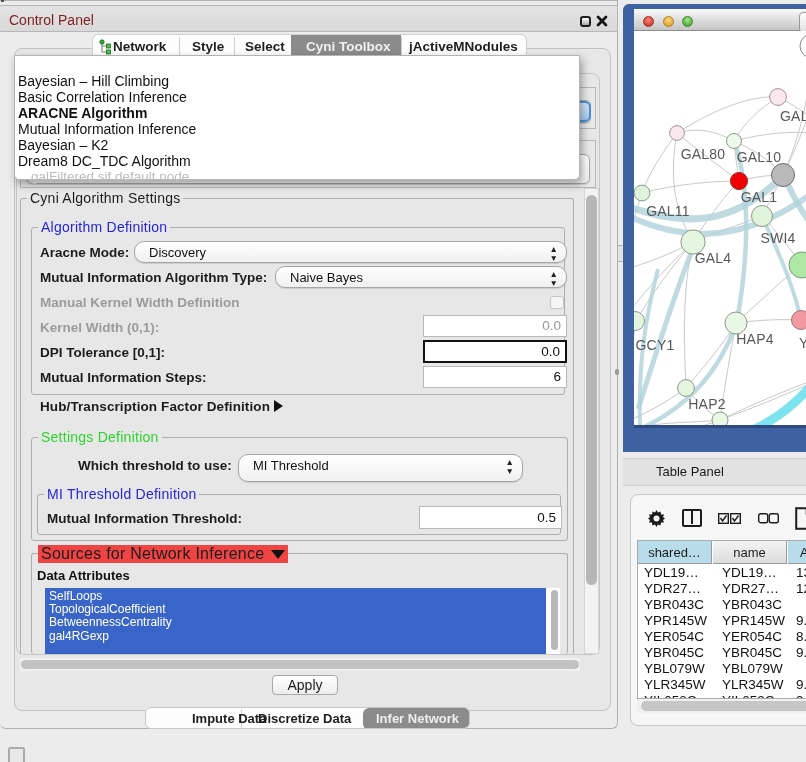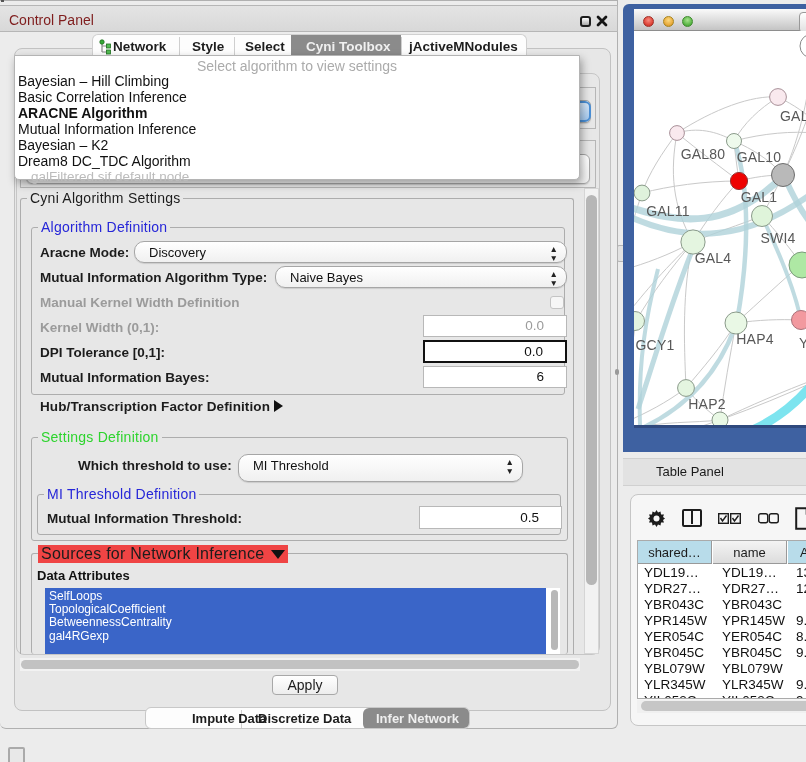--- a/index.html
+++ b/index.html
@@ -3,21 +3,21 @@
 <meta charset="utf-8">
 <style>
 * { margin:0; padding:0; box-sizing:border-box; }
 html,body { width:806px; height:762px; background:#ececec; font-family:"Liberation Sans",sans-serif; overflow:hidden; position:relative; }
 .abs { position:absolute; }
 .b { font-weight:bold; }
 .lbl { font-size:13.5px; font-weight:bold; color:#1c1c1c; white-space:nowrap; }
 .dis { color:#9b9b9b; }
 .combo { background:linear-gradient(#ffffff,#f0f0f0); border:1px solid #a6a6a6; border-radius:10px; font-size:13px; color:#111; box-shadow:0 1px 1px rgba(0,0,0,0.12); }
 .combo .arr { position:absolute; right:8px; top:2px; font-size:8.5px; color:#222; line-height:8.5px; text-align:center; }
-.field { background:#fff; border:1px solid #b8b8b8; font-size:13.5px; color:#111; text-align:right; padding-right:22px; }
+.field { background:#fff; border:1px solid #b8b8b8; font-size:13.5px; color:#111; text-align:right; padding-right:5px; }
 .gbox { border:1px solid #adadad; border-radius:3px; }
 .gtitle { position:absolute; top:-9px; left:6px; background:#e7e7e7; padding:0 3px; font-size:14px; letter-spacing:0.25px; white-space:nowrap; }
 </style>
 </head>
 <body>
 
 <div class="abs" style="left:0; top:5; width:618px; height:729px; background:#ececec; border:1px solid #b0b0b0; border-left:none; border-radius:0 0 6px 6px;"></div>
 
 <div class="abs" style="left:0; top:5px; width:618px; height:27px; background:linear-gradient(#e4e4e4,#d8d8d8); border:1px solid #b6b6b6; border-left:none;"></div>
 <div class="abs" style="left:9px; top:12px; font-size:14px; color:#7f1d1d;">Control Panel</div>
@@ -76,21 +76,21 @@
 <div class="abs combo" style="left:275px; top:266px; width:292px; height:22px;">
   <span style="position:absolute; left:14px; top:3px;">Naive Bayes</span>
   <span class="arr" style="top:3px;">▲<br>▼</span>
 </div>
 <div class="abs lbl dis" style="left:40px; top:295px;">Manual Kernel Width Definition</div>
 <div class="abs" style="left:550px; top:296px; width:14px; height:13px; background:#f6f6f6; border:1px solid #c4c4c4; border-radius:3px;"></div>
 <div class="abs lbl dis" style="left:40px; top:320px;">Kernel Width (0,1):</div>
 <div class="abs field" style="left:423px; top:315px; width:144px; height:22px; color:#9b9b9b; line-height:20px;">0.0</div>
 <div class="abs lbl" style="left:40px; top:345px;">DPI Tolerance [0,1]:</div>
 <div class="abs field" style="left:423px; top:340px; width:144px; height:23px; border:2px solid #111; line-height:19px;">0.0</div>
-<div class="abs lbl" style="left:40px; top:370px;">Mutual Information Bayes:</div>
+<div class="abs lbl" style="left:40px; top:370px;">Mutual Information Steps:</div>
 <div class="abs field" style="left:423px; top:366px; width:144px; height:22px; line-height:20px;">6</div>
 
 <div class="abs" style="left:40px; top:399px; font-size:13.5px; font-weight:bold; color:#1c1c1c; letter-spacing:0.1px;">Hub/Transcription Factor Definition</div>
 <div class="abs" style="left:274px; top:400px; width:0; height:0; border-left:9px solid #111; border-top:6.5px solid transparent; border-bottom:6.5px solid transparent;"></div>
 
 <div class="abs gbox" style="left:31px; top:437px; width:537px; height:104px;">
   <div class="gtitle" style="color:#2dd42d; background:#e7e7e7;">Settings Definition</div>
 </div>
 <div class="abs lbl" style="left:78px; top:458px;">Which threshold to use:</div>
 <div class="abs combo" style="left:238px; top:454px; width:285px; height:28px;">
@@ -121,21 +121,20 @@
   <div class="abs" style="left:112px; top:3px; font-size:13px; font-weight:bold; color:#1d1d1d;">Discretize Data</div>
   <div class="abs" style="left:230px; top:3px; font-size:13px; font-weight:bold; color:#efefef;">Infer Network</div>
 </div>
 
 <div class="abs" style="left:8px; top:747px; width:17px; height:17px; background:#e8e8e8; border:2px solid #aaa; border-radius:2px;"></div>
 
 <div class="abs" style="left:617px; top:245px; width:10px; height:17px; background:#e2e2e2; border:1px solid #b4b4b4; border-radius:2px;"></div>
 <div class="abs" style="left:615px; top:369px; width:4px; height:6px; background:#9a9a9a; border-radius:2px;"></div>
 
 <div class="abs" style="left:14px; top:55px; width:566px; height:125px; background:#fff; border:1px solid #b4b4b4; border-radius:0 0 5px 5px; box-shadow:2px 4px 9px rgba(0,0,0,0.35); z-index:50;">
-  <div style="position:absolute; top:2px; left:0; width:100%; text-align:center; font-size:14px; color:#ababab;">Select algorithm to view settings</div>
   <div style="position:absolute; top:17px; left:3px; font-size:14px; color:#111; line-height:16px;">
     Bayesian – Hill Climbing<br>
     Basic Correlation Inference<br>
     <span class="b">ARACNE Algorithm</span><br>
     Mutual Information Inference<br>
     Bayesian – K2<br>
     Dream8 DC_TDC Algorithm
   </div>
   <div style="position:absolute; left:16px; top:113px; font-size:13.5px; color:#bcbcbc;">galFiltered.sif default node</div>
 </div>

